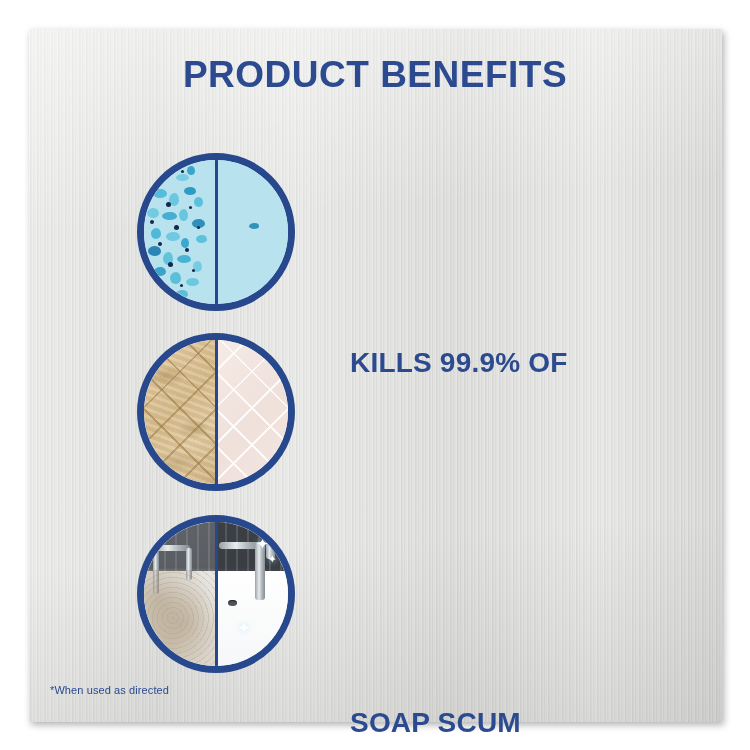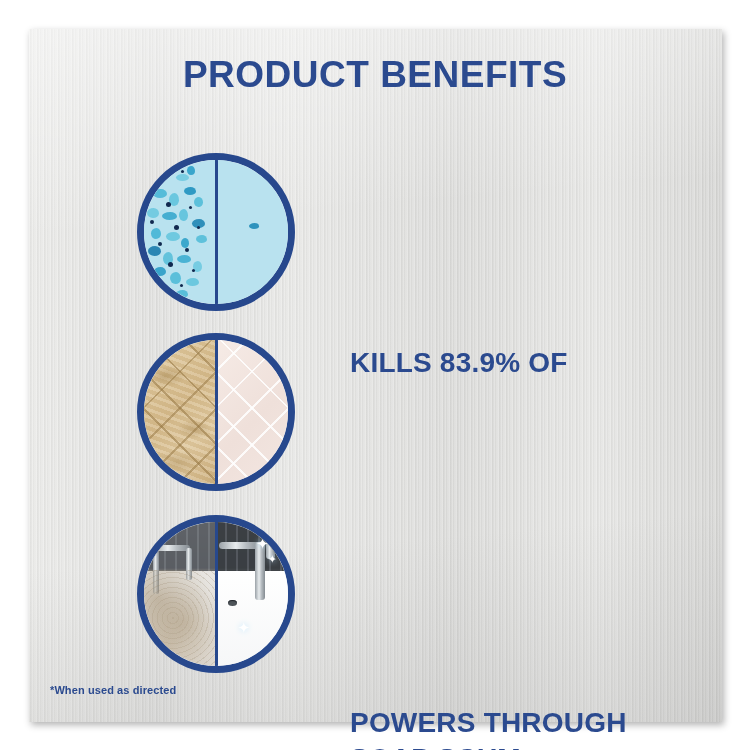--- a/index.html
+++ b/index.html
@@ -133,21 +133,21 @@
     letter-spacing:.2px;
   }
   .bt1{top:192px;}
   .bt2{top:372px;}
 
   
   .footnote{
     position:absolute;left:50px;top:684px;
     color:#2b4a8f;
     font-size:11px;
-    font-weight:bold;
+    font-weight:normal;
     letter-spacing:.1px;
   }
 </style>
 </head>
 <body>
 
 <div id="root">
   <div class="panel">
     <div class="panel-sheen"></div>
   </div>
@@ -195,32 +195,31 @@
         <div class="dot" style="left:66%;top:76%;width:3px;height:3px;"></div>
         <div class="dot" style="left:12%;top:83%;width:4px;height:4px;"></div>
         <div class="dot" style="left:50%;top:86%;width:3px;height:3px;"></div>
       </div>
       <div class="half right c1-right">
         <div class="germ" style="left:46%;top:44%;width:10px;height:6px;background:#2f93bd;"></div>
       </div>
       <div class="divider"></div>
     </div>
     <div class="btext bt1">
-      <div>KILLS 83.9% OF</div>
+      <div>KILLS 99.9% OF</div>
     </div>
   </div>
 
   <div class="row row2">
     <div class="circle">
       <div class="half left c2-left"></div>
       <div class="half right c2-right"></div>
       <div class="divider"></div>
     </div>
     <div class="btext bt2">
-      <div>POWERS THROUGH</div>
       <div>SOAP SCUM</div>
     </div>
   </div>
 
   <div class="row row3">
     <div class="circle">
       <div class="half left c3-left">
         <div class="tilebg" style="opacity:.70;"></div>
         <div class="faucet-body" style="left:12%;top:16%;width:6px;height:34%;"></div>
         <div class="faucet-body" style="left:12%;top:16%;width:52%;height:6px;border-radius:3px;"></div>

